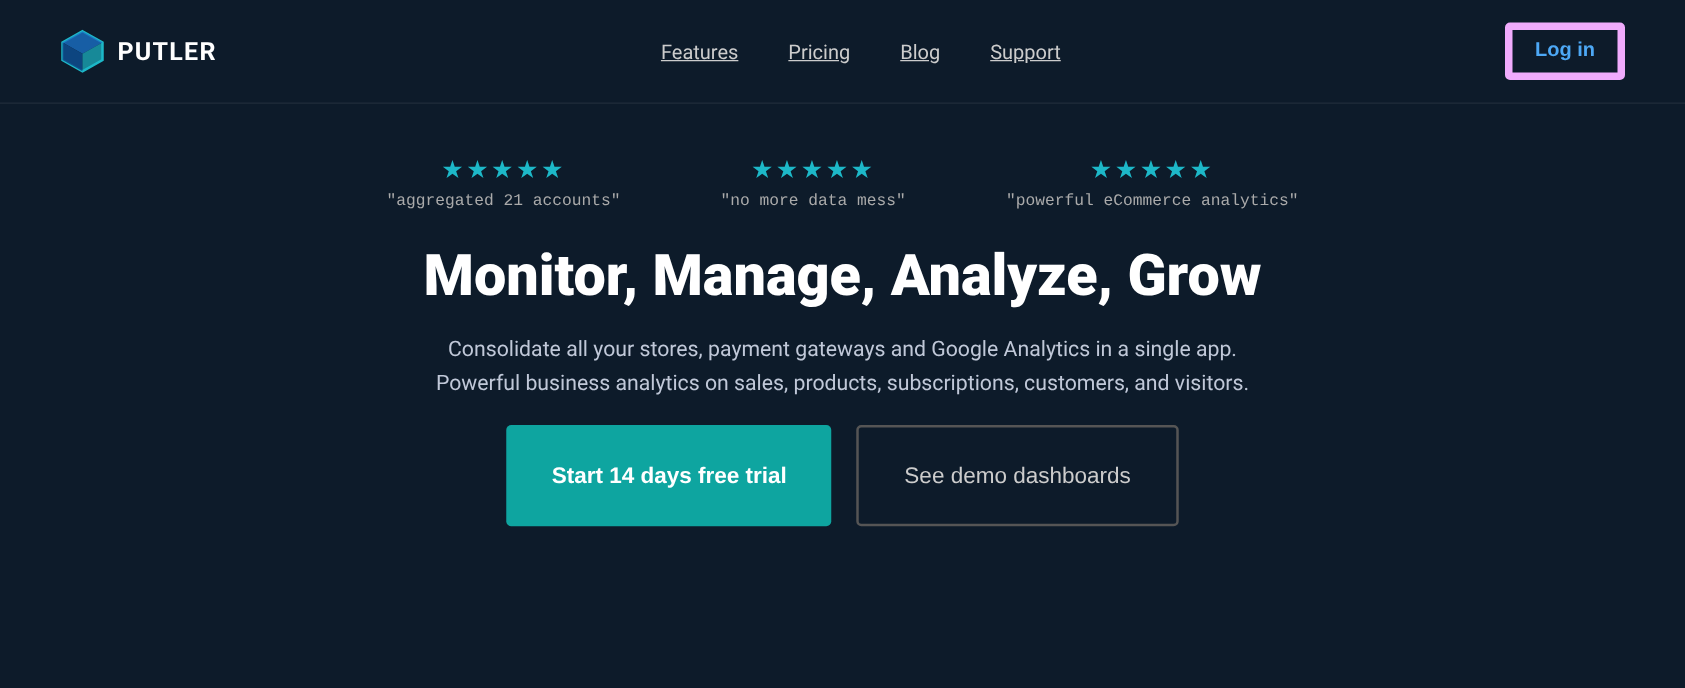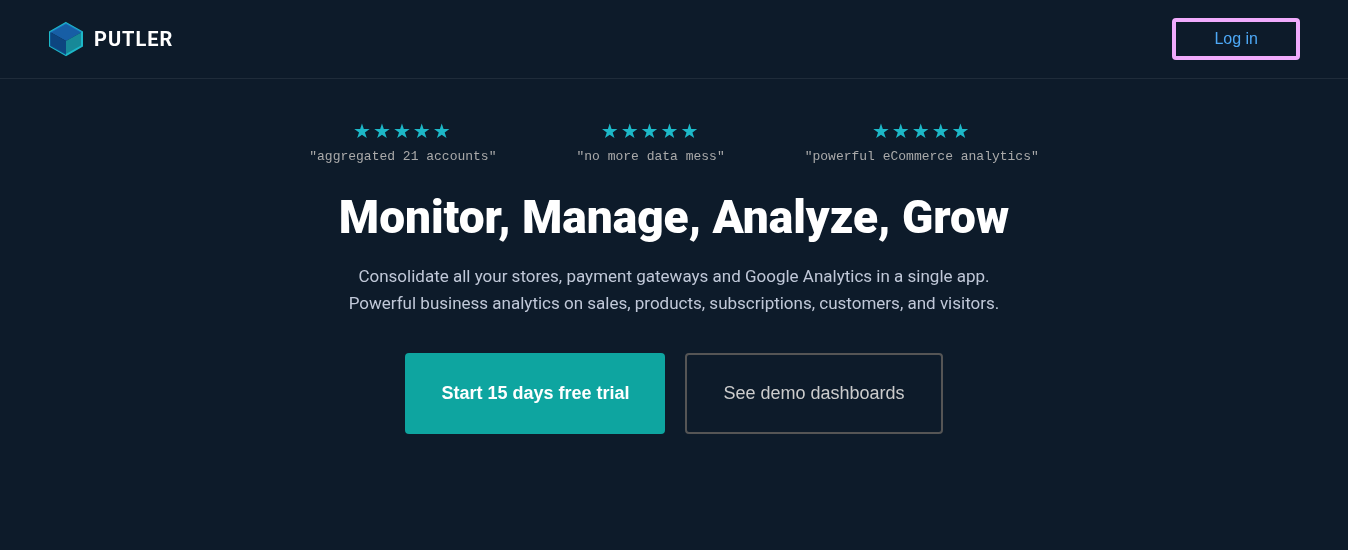--- a/index.html
+++ b/index.html
@@ -54,28 +54,28 @@
     }
 
     .nav-links a {
       text-decoration: underline;
       color: #cccccc;
       font-size: 16px;
       cursor: pointer;
     }
 
     .login-btn {
-      border: 4px solid #f0abfc;
+      border: 6px solid #f0abfc;
       background: transparent;
       color: #4da8f5;
-      padding: 8px 38px;
+      padding: 8px 18px;
       font-size: 16px;
       cursor: pointer;
       border-radius: 4px;
-      font-weight: 400;
+      font-weight: 700;
     }
 
     
     .hero {
       display: flex;
       flex-direction: column;
       align-items: center;
       padding-top: 40px;
       text-align: center;
     }
@@ -113,21 +113,21 @@
       color: #ffffff;
       margin-bottom: 20px;
       line-height: 1.1;
     }
 
     
     .hero-subtitle {
       font-size: 17px;
       color: #c0c8d8;
       line-height: 1.6;
-      margin-bottom: 36px;
+      margin-bottom: 19px;
       max-width: 780px;
     }
 
     
     .cta-buttons {
       display: flex;
       gap: 20px;
       margin-bottom: 20px;
     }
 
@@ -169,20 +169,34 @@
 
     <svg class="logo-icon" viewBox="0 0 36 36" xmlns="http://www.w3.org/2000/svg">
       <polygon points="18,2 34,11 34,25 18,34 2,25 2,11" fill="none" stroke="#1db8c8" stroke-width="2"></polygon>
       <polygon points="18,2 34,11 18,20 2,11" fill="#1a6fc4" opacity="0.8"></polygon>
       <polygon points="2,11 18,20 18,34 2,25" fill="#0d4a8a" opacity="0.9"></polygon>
       <polygon points="34,11 18,20 18,34 34,25" fill="#1db8c8" opacity="0.7"></polygon>
     </svg>
     <span class="logo-text">PUTLER</span>
   </a>
 
+  <ul class="nav-links">
+    <li>
+      <a href="#">Features</a>
+    </li>
+    <li>
+      <a href="#">Pricing</a>
+    </li>
+    <li>
+      <a href="#">Blog</a>
+    </li>
+    <li>
+      <a href="#">Support</a>
+    </li>
+  </ul>
 
   <button class="login-btn">Log in</button>
 </nav>
 
 <main class="hero">
 
   <div class="stars-row">
     <div class="star-item">
       <span class="stars">★★★★★</span>
       <span class="star-quote">"aggregated 21 accounts"</span>
@@ -198,18 +212,18 @@
   </div>
 
   <h1 class="hero-title">Monitor, Manage, Analyze, Grow</h1>
 
   <p class="hero-subtitle">
     <span>Consolidate all your stores, payment gateways and Google Analytics in a single app.</span><br>
     <span>Powerful business analytics on sales, products, subscriptions, customers, and visitors.</span>
   </p>
 
   <div class="cta-buttons">
-    <button class="btn-primary">Start 15 days free trial</button>
+    <button class="btn-primary">Start 14 days free trial</button>
     <button class="btn-secondary">See demo dashboards</button>
   </div>
 
 
 </main>
 
 </body></html>

